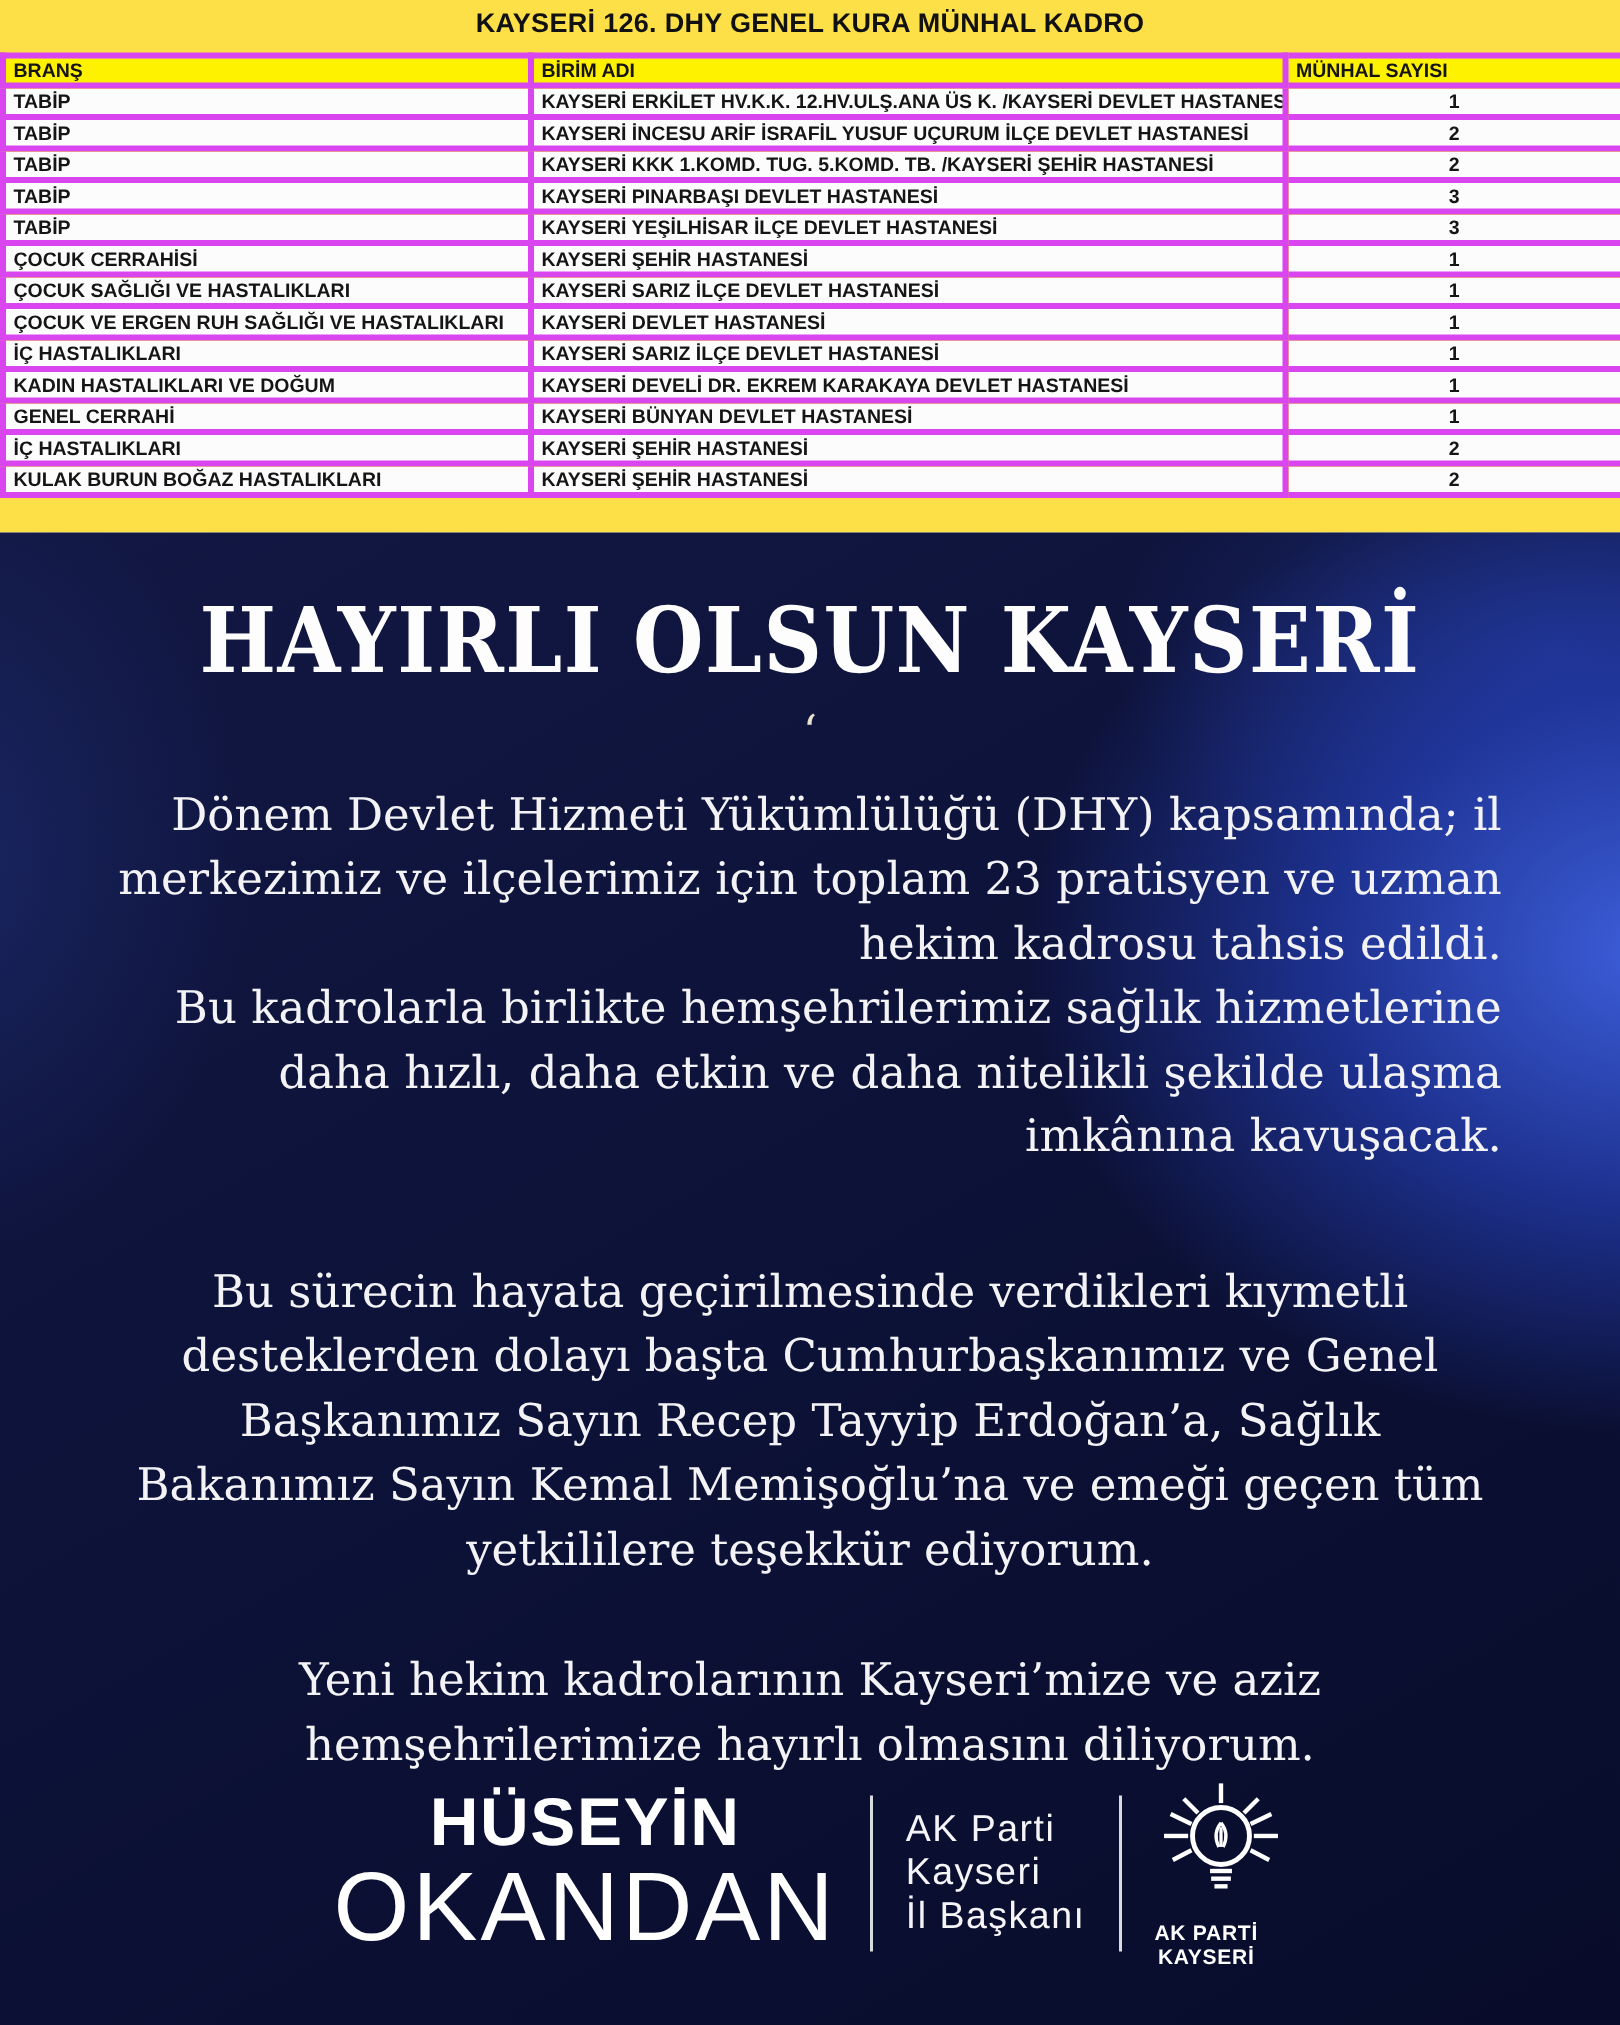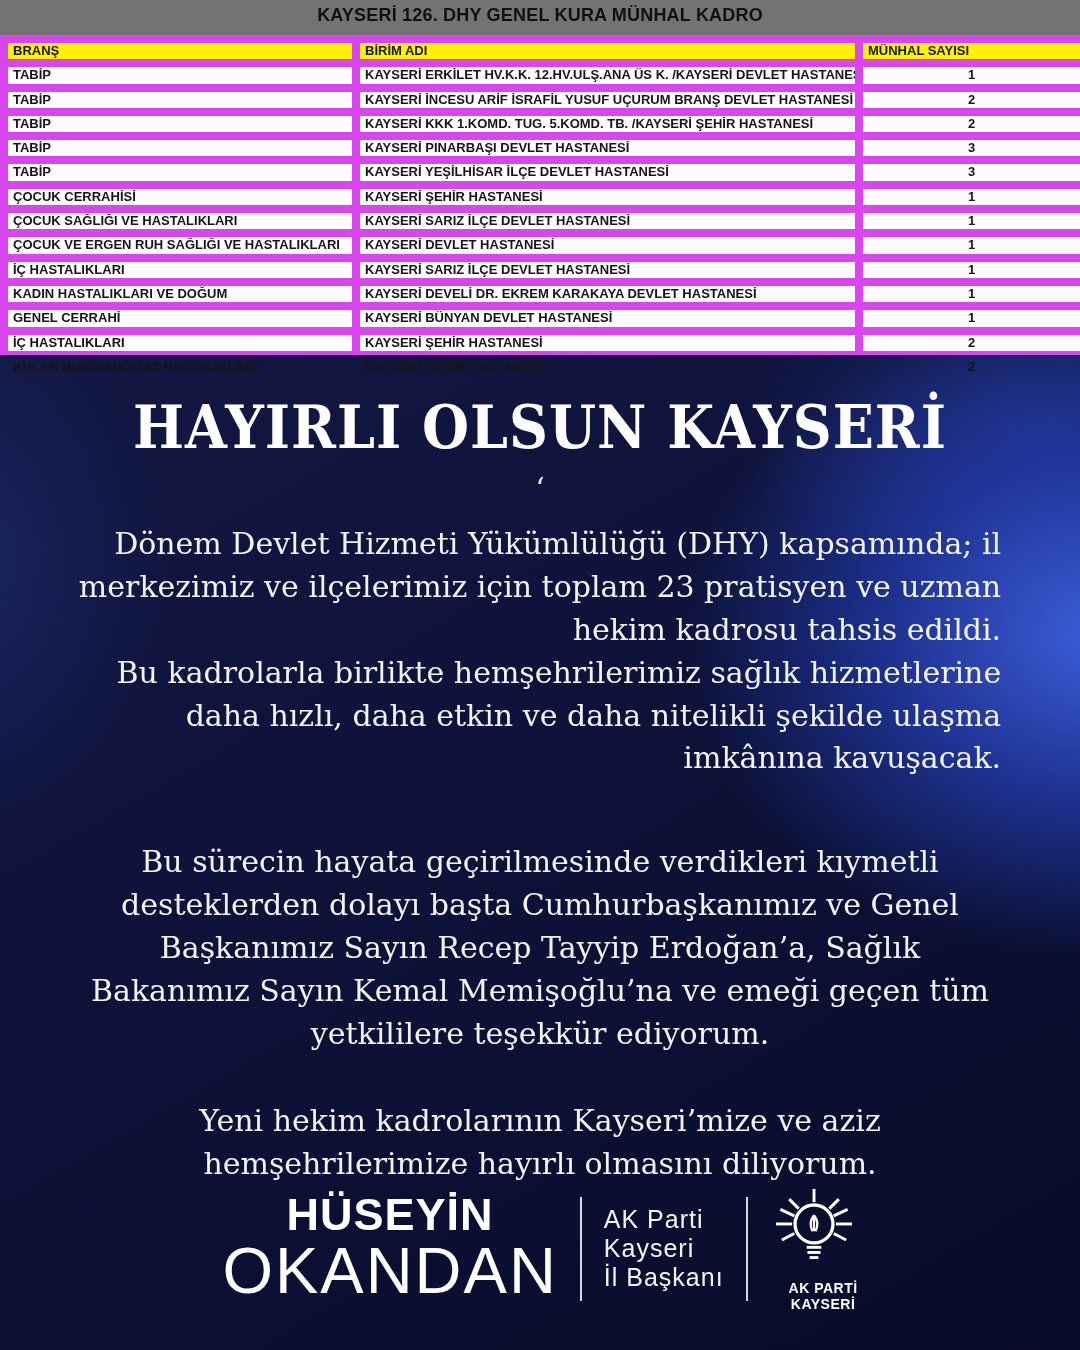--- a/index.html
+++ b/index.html
@@ -1,26 +1,26 @@
 <!DOCTYPE html>
 <html><head>
 <meta charset="utf-8">
 <style>
   * { margin:0; padding:0; box-sizing:border-box; }
   html,body { width:1080px; }
   body { font-family:"Liberation Sans", sans-serif; }
   .page { width:1080px; height:1350px; overflow:hidden; background:#ffffff; }
 
   
-  .sheet { width:1080px; height:355px; background:#737373; padding-top:5px; }
+  .sheet { width:1080px; height:355px; background:#fde047; padding-top:5px; }
   .sheet-title { text-align:center; font-size:18px; font-weight:bold; color:#111;
                  letter-spacing:.2px; margin-bottom:9px; }
   table.kadro { width:1080px; border-collapse:collapse; table-layout:fixed; }
   table.kadro th, table.kadro td {
-      border:8px solid #d946ef; font-size:13px; font-weight:bold; color:#151515;
+      border:4px solid #d946ef; font-size:13px; font-weight:bold; color:#151515;
       padding:1px 5px; height:21px; white-space:nowrap; overflow:hidden;
       background:#fcfcfc; line-height:1.1;
   }
   table.kadro th { background:#fff200; text-align:left; height:20px; }
   col.c-brans { width:352px; } col.c-birim { width:503px; } col.c-sayi { width:225px; }
   th.h-sayi { text-align:right; padding-right:12px; }
   td.c-sayi { text-align:center; padding-left:58px; }
 
   
   .blue { width:1080px; height:995px; color:#ffffff; text-align:center;
@@ -42,21 +42,21 @@
   .p3 { margin-top:44px; }
 
   
   .footer { display:flex; align-items:center; justify-content:center; gap:22px; }
   .name { text-align:center; }
   .name-first { font-size:45px; font-weight:bold; letter-spacing:1px; line-height:1.0; }
   .name-last  { font-size:65px; font-weight:normal; letter-spacing:2px; line-height:1.05; }
   .vbar { width:2px; height:104px; background:rgba(255,255,255,.85); }
   .titles { text-align:left; font-size:25px; font-weight:normal; letter-spacing:1px;
             color:#f5f5f8; display:flex; flex-direction:column; gap:0; }
-  .logo { display:flex; flex-direction:column; align-items:flex-end; }
+  .logo { display:flex; flex-direction:column; align-items:flex-start; }
   .logo-cap { margin-top:2px; font-weight:bold; font-size:14px; letter-spacing:.5px;
               line-height:1.15; text-align:center; }
 </style>
 </head>
 <body>
 
 <div class="page">
 
   <section class="sheet">
     <div class="sheet-title">KAYSERİ 126. DHY GENEL KURA MÜNHAL KADRO</div>
@@ -75,21 +75,21 @@
       </thead>
       <tbody>
   <tr>
     <td class="c-brans">TABİP</td>
     <td class="c-birim">KAYSERİ ERKİLET HV.K.K. 12.HV.ULŞ.ANA ÜS K. /KAYSERİ DEVLET HASTANESİ</td>
     <td class="c-sayi">1</td>
   </tr>
 
   <tr>
     <td class="c-brans">TABİP</td>
-    <td class="c-birim">KAYSERİ İNCESU ARİF İSRAFİL YUSUF UÇURUM BRANŞ DEVLET HASTANESİ</td>
+    <td class="c-birim">KAYSERİ İNCESU ARİF İSRAFİL YUSUF UÇURUM İLÇE DEVLET HASTANESİ</td>
     <td class="c-sayi">2</td>
   </tr>
 
   <tr>
     <td class="c-brans">TABİP</td>
     <td class="c-birim">KAYSERİ KKK 1.KOMD. TUG. 5.KOMD. TB. /KAYSERİ ŞEHİR HASTANESİ</td>
     <td class="c-sayi">2</td>
   </tr>
 
   <tr>

